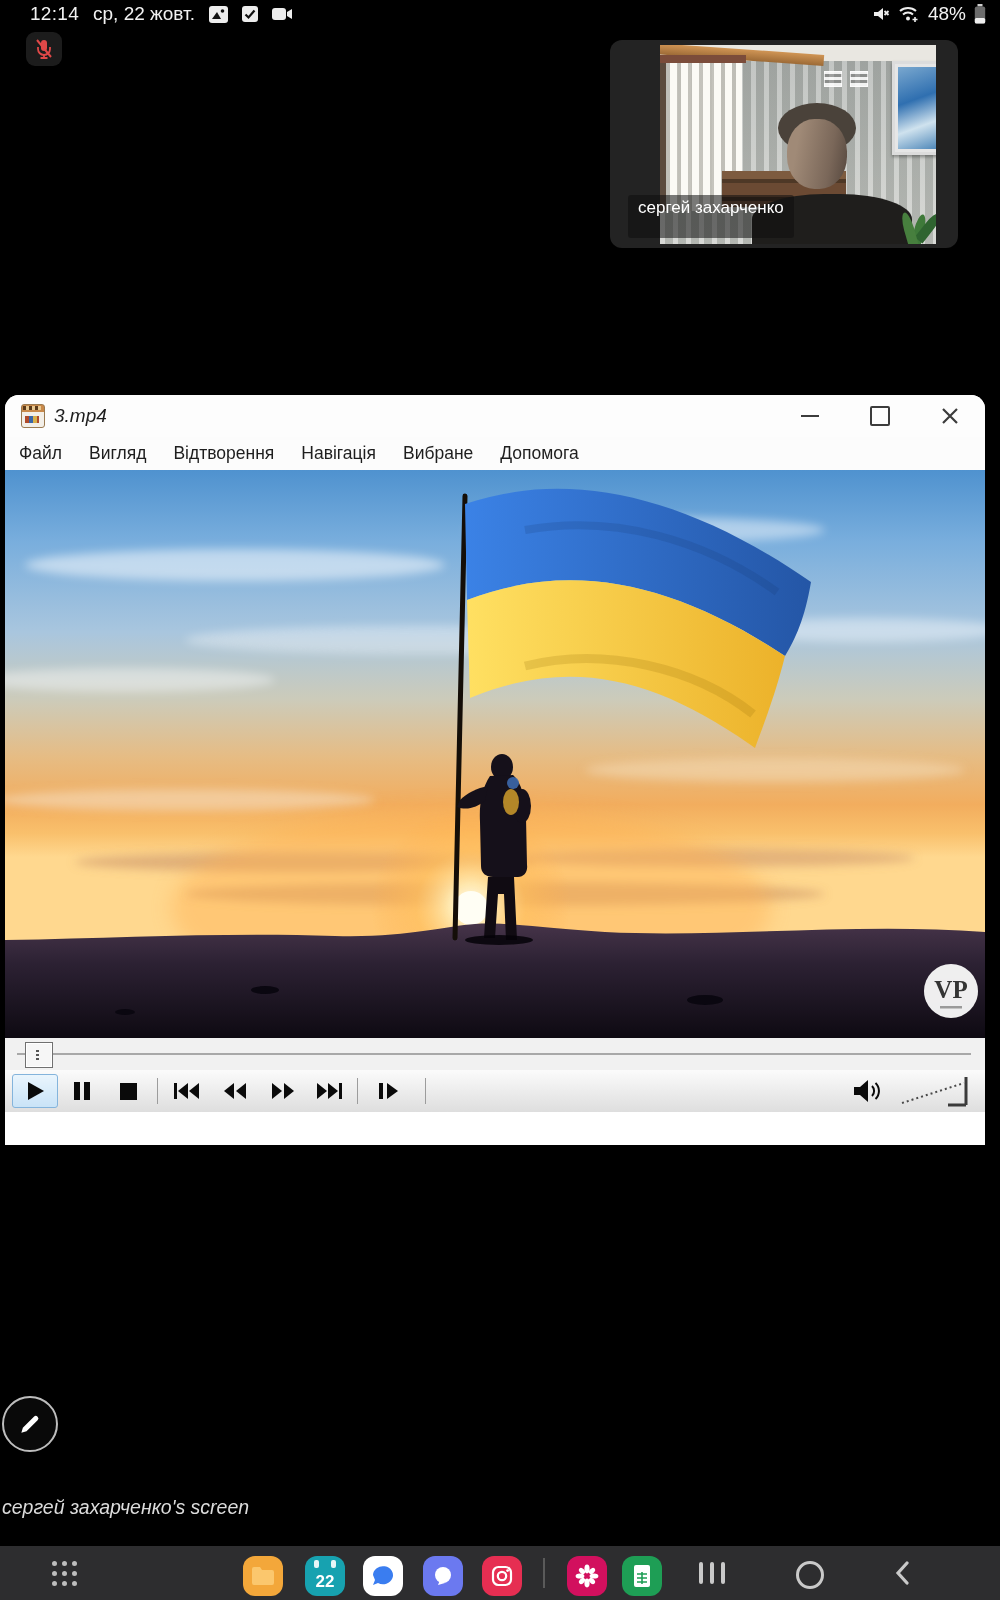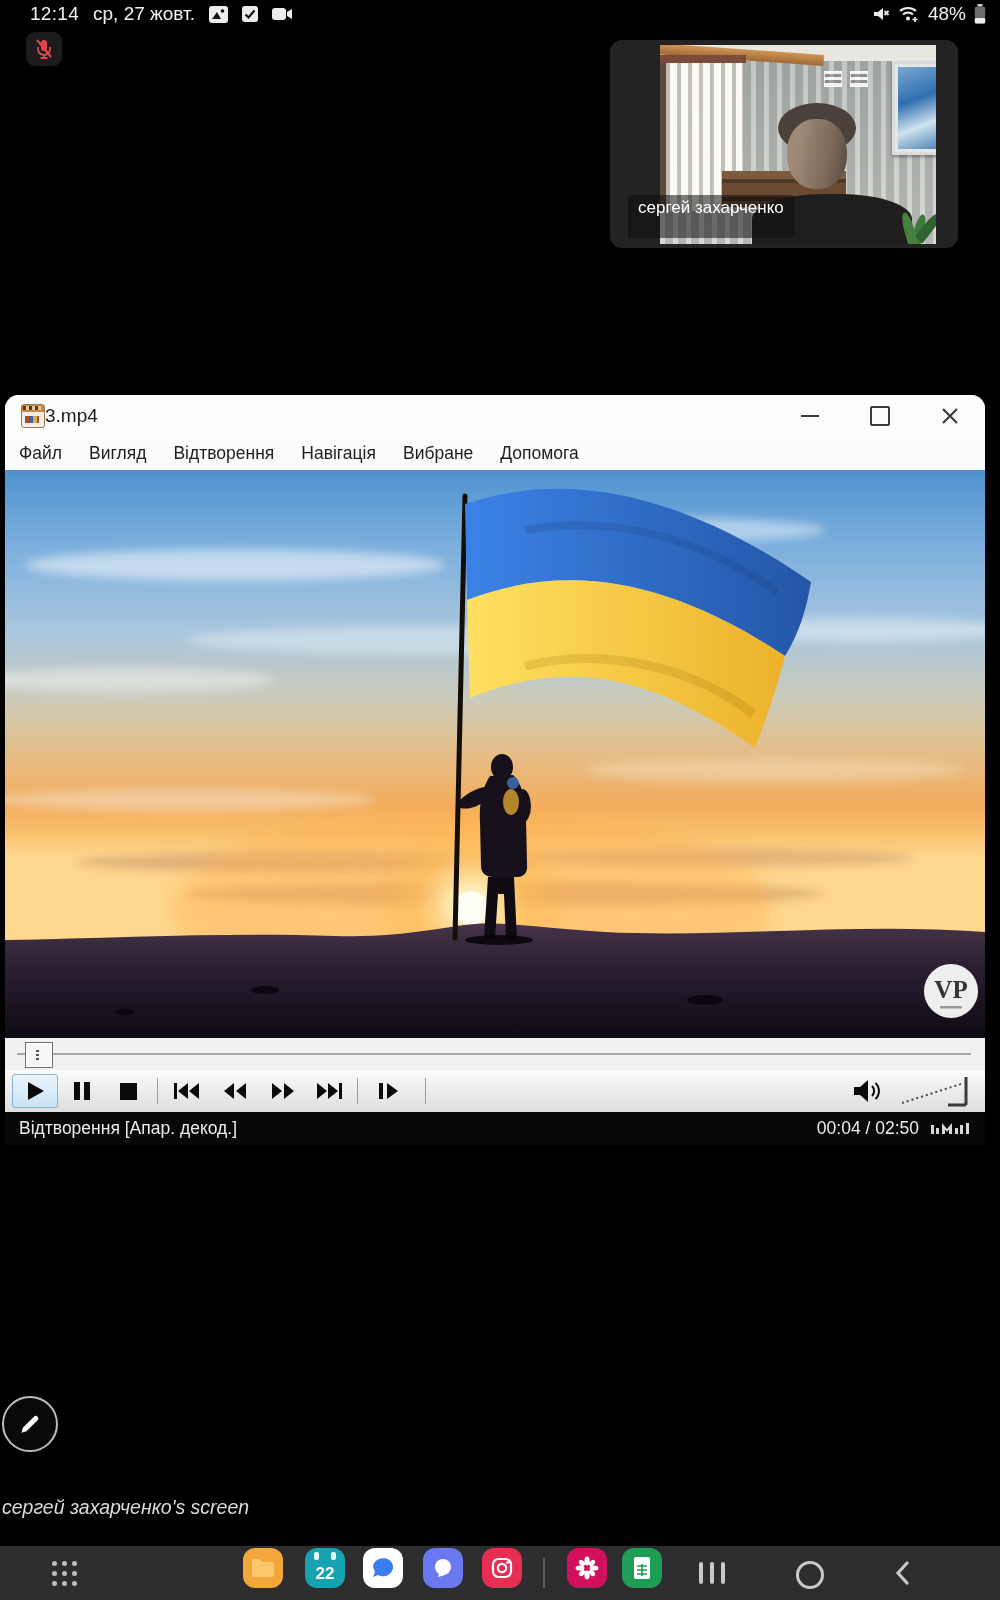--- a/index.html
+++ b/index.html
@@ -46,21 +46,21 @@
     background:linear-gradient(100deg,#a08a77 20%,#7a6759 70%,#55473e 100%);}
   .man-body{position:absolute;left:92px;bottom:-6px;width:160px;height:56px;border-radius:45% 45% 0 0;background:#1f1e1c;}
   .plant{position:absolute;right:-4px;bottom:-4px;width:44px;height:64px;}
   .leaf{position:absolute;width:10px;height:34px;border-radius:50% 50% 0 0;background:#3f7a3a;}
   .cam-name{position:absolute;left:18px;bottom:10px;background:rgba(15,15,15,.55);color:#fff;
     font-size:17px;padding:3px 10px 20px;border-radius:3px;white-space:nowrap;}
   
   .player{position:absolute;left:5px;top:395px;width:980px;height:750px;border-radius:14px 14px 0 0;
     background:#fff;overflow:hidden;}
   .titlebar{position:absolute;left:0;top:0;right:0;height:42px;background:#fdfdfd;}
-  .title-group{position:absolute;left:16px;top:9px;display:flex;align-items:center;}
+  .title-group{position:absolute;left:16px;top:9px;display:flex;align-items:center;gap:9px;font-style:italic;}
   .file-icon{width:22px;height:22px;border-radius:3px;position:relative;overflow:hidden;
     background:linear-gradient(#c9894a 0 7px, #f3efe8 7px);border:1px solid #9a7a50;}
   .file-icon::before{content:"";position:absolute;left:1px;top:1px;width:18px;height:4px;
     background:repeating-linear-gradient(90deg,#5a3a1a 0 3px, #e8c890 3px 6px);}
   .file-icon::after{content:"";position:absolute;left:3px;top:11px;width:14px;height:7px;
     background:repeating-linear-gradient(90deg,#b04a2a 0 4px, #3a66a8 4px 8px, #d8b04a 8px 12px);}
   .win-title{font-size:19px;color:#1c1c1c;}
   .winbtns{position:absolute;right:0;top:0;height:42px;display:flex;align-items:center;}
   .winbtn{width:70px;height:42px;display:flex;align-items:center;justify-content:center;cursor:default;}
   .glyph-min{width:18px;height:2px;background:#3c3c3c;}
@@ -92,36 +92,36 @@
   .pstatus-time{position:absolute;right:66px;top:6px;font-size:17.5px;}
   .pstatus-ico{position:absolute;right:12px;top:8px;}
   
   .pencil-fab{position:absolute;left:2px;top:1396px;width:52px;height:52px;border-radius:50%;
     border:2px solid #bdbdbd;background:rgba(25,25,25,.35);display:flex;align-items:center;justify-content:center;}
   .screen-label{position:absolute;left:2px;top:1496px;color:#dcdcdc;font-size:19.5px;font-style:italic;}
   .navbar{position:absolute;left:0;top:1546px;width:1000px;height:54px;background:#2d2d2f;}
   .apps-grid{position:absolute;left:52px;top:15px;display:grid;grid-template-columns:repeat(3,5px);
     grid-auto-rows:5px;gap:5px;}
   .apps-grid i{width:5px;height:5px;border-radius:50%;background:#bdbdbd;}
-  .appico{position:absolute;top:2px;width:40px;height:40px;border-radius:12px;
+  .appico{position:absolute;top:10px;width:40px;height:40px;border-radius:12px;
     display:flex;align-items:center;justify-content:center;overflow:hidden;}
   .ico-sep{position:absolute;left:543px;top:12px;width:2px;height:30px;background:#5a5a5a;}
   .nav-recents{position:absolute;left:699px;top:16px;display:flex;gap:7px;}
   .nav-recents i{width:4px;height:22px;background:#c9c9c9;border-radius:2px;}
   .nav-home{position:absolute;left:796px;top:15px;width:22px;height:22px;border:3px solid #c9c9c9;border-radius:50%;}
   .nav-back{position:absolute;left:894px;top:15px;}
   .cal-22{position:absolute;left:0;right:0;bottom:4px;text-align:center;color:#fff;font-size:17px;font-weight:bold;}
 </style>
 </head>
 <body>
 
 <div class="statusbar">
   <div class="sb-left">
     <span class="sb-time">12:14</span>
-    <span>ср, 27 жовт.</span>
+    <span>ср, 22 жовт.</span>
     <span class="sb-ico">
       <svg width="19" height="17" viewBox="0 0 19 17">
           <rect x="0" y="0" width="19" height="17" rx="3" fill="#ededed"></rect>
           <path d="M3 13 L8 6 L12 13 Z" fill="#111"></path>
           <circle cx="13.5" cy="5" r="1.8" fill="#111"></circle>
         </svg>
     </span>
     <span class="sb-ico">
       <svg width="16" height="16" viewBox="0 0 16 16">
           <rect x="0" y="0" width="16" height="16" rx="3" fill="#ededed"></rect>
@@ -375,36 +375,20 @@
     </div>
     <div class="ctl vol-wedge">
       <svg width="84" height="34" viewBox="0 0 84 34">
         <line x1="4" y1="29" x2="66" y2="9" stroke="#4a4a4a" stroke-width="2" stroke-dasharray="2 3"></line>
         <line x1="68" y1="3" x2="68" y2="31" stroke="#3a3a3a" stroke-width="3"></line>
         <line x1="50" y1="31" x2="68" y2="31" stroke="#3a3a3a" stroke-width="3"></line>
       </svg>
     </div>
   </div>
 
-  <div class="pstatus">
-    <span class="pstatus-left">Відтворення [Апар. декод.]</span>
-    <span class="pstatus-time">00:04 / 02:50</span>
-    <span class="pstatus-ico">
-      <svg width="42" height="17" viewBox="0 0 42 17">
-          <g fill="#d8d8d8">
-            <rect x="0" y="5" width="3" height="9"></rect>
-            <rect x="5" y="8" width="3" height="6"></rect>
-            <path d="M11 14 L11 3 L16 9 L21 3 L21 14 L18 14 L18 9.5 L16 12 L14 9.5 L14 14 Z"></path>
-            <rect x="24" y="8" width="3" height="6"></rect>
-            <rect x="29" y="5" width="3" height="9"></rect>
-            <rect x="35" y="3" width="3" height="11"></rect>
-          </g>
-        </svg>
-    </span>
-  </div>
 </div>
 
 <div class="pencil-fab">
   <svg width="26" height="26" viewBox="0 0 24 24">
     <path d="M4 20 L5.4 15.4 L15.6 5.2 a2.4 2.4 0 0 1 3.4 3.4 L8.8 18.8 Z" fill="#fff"></path>
   </svg>
 </div>
 
 <div class="screen-label">сергей захарченко's screen</div>
 

